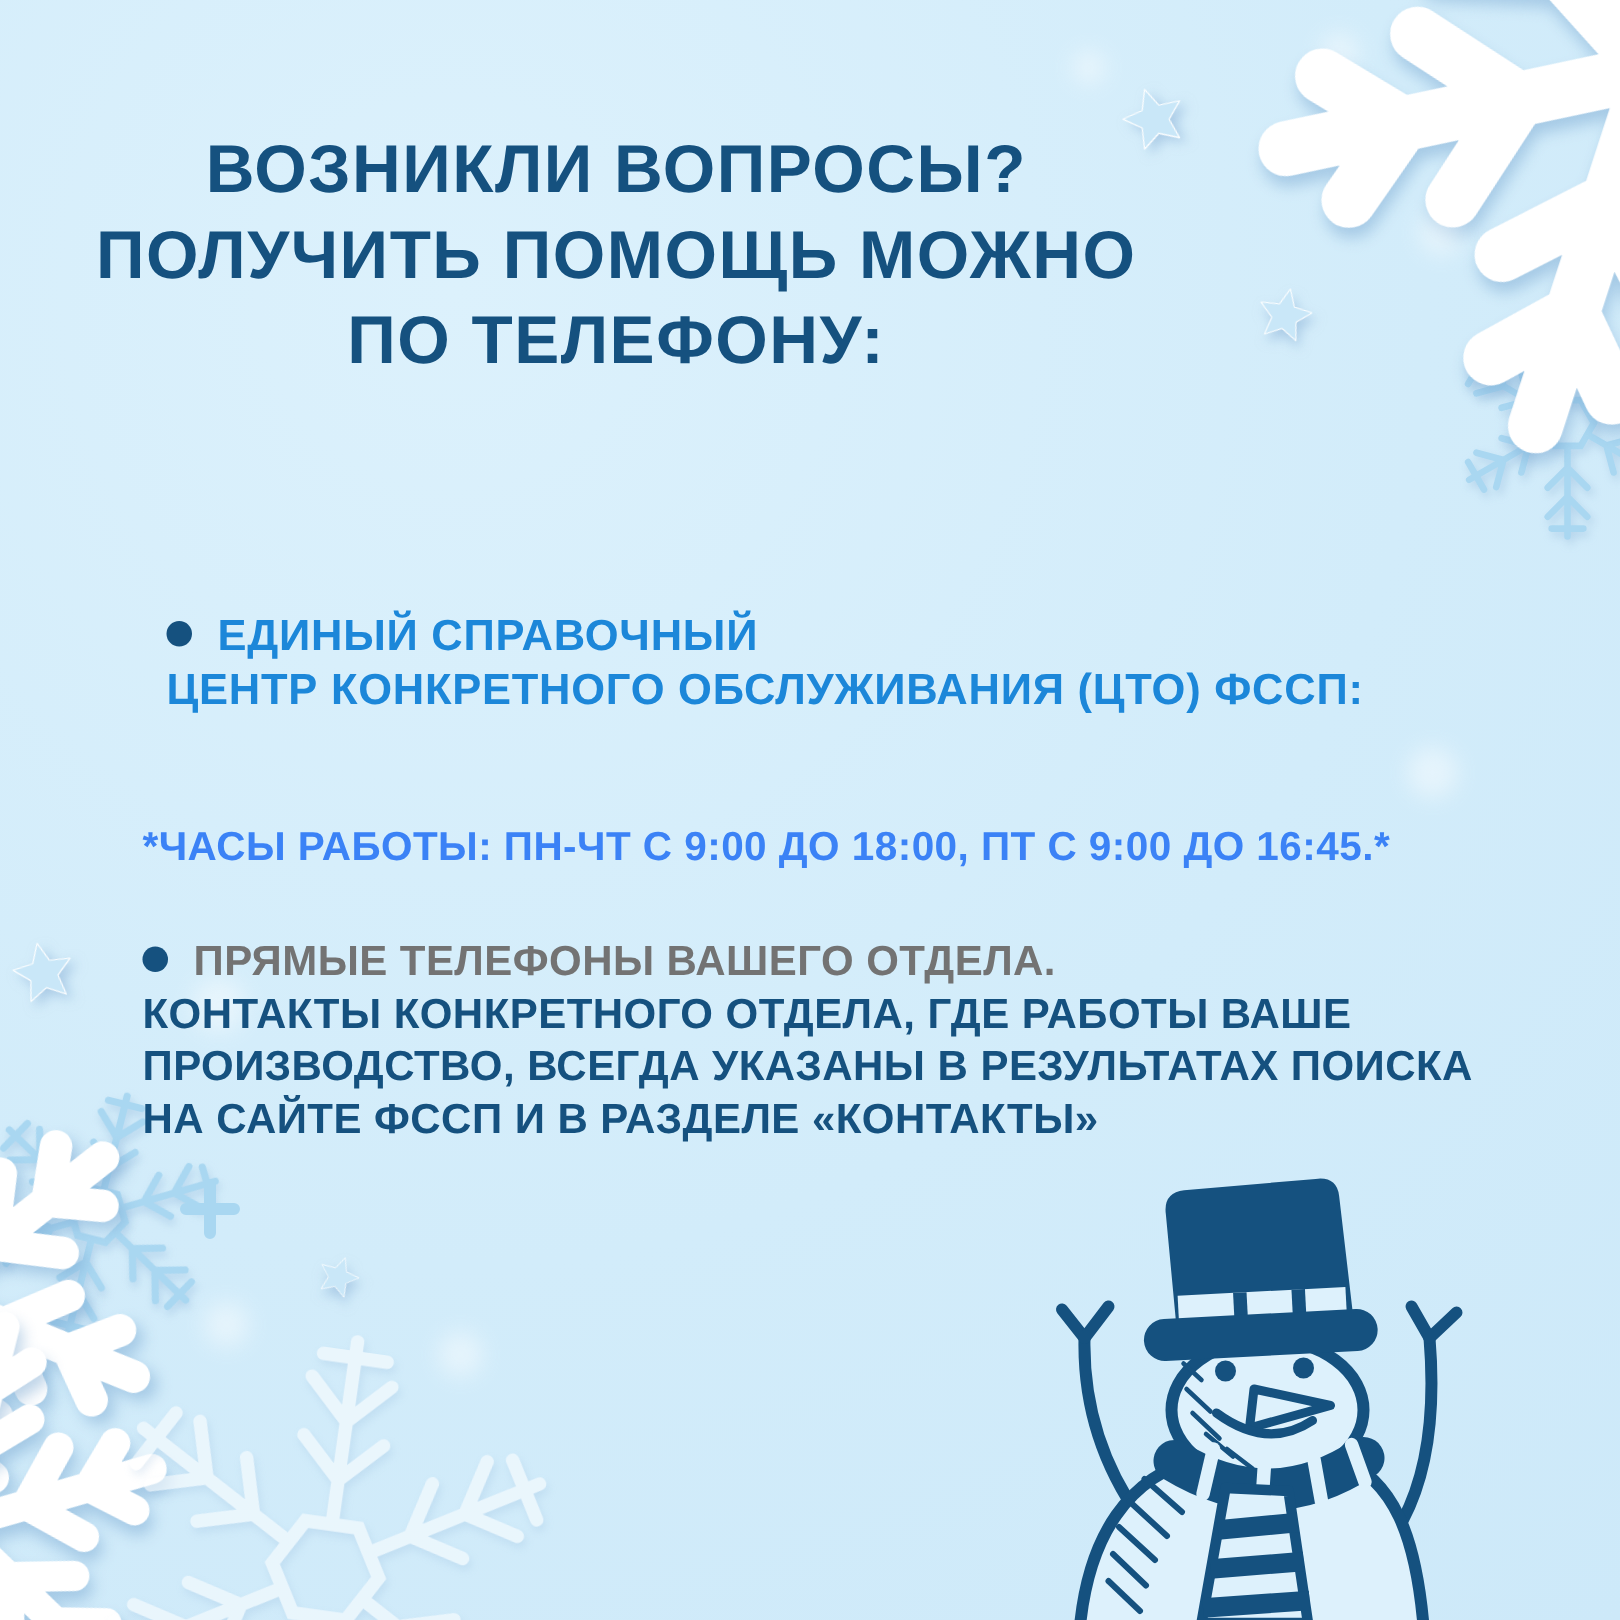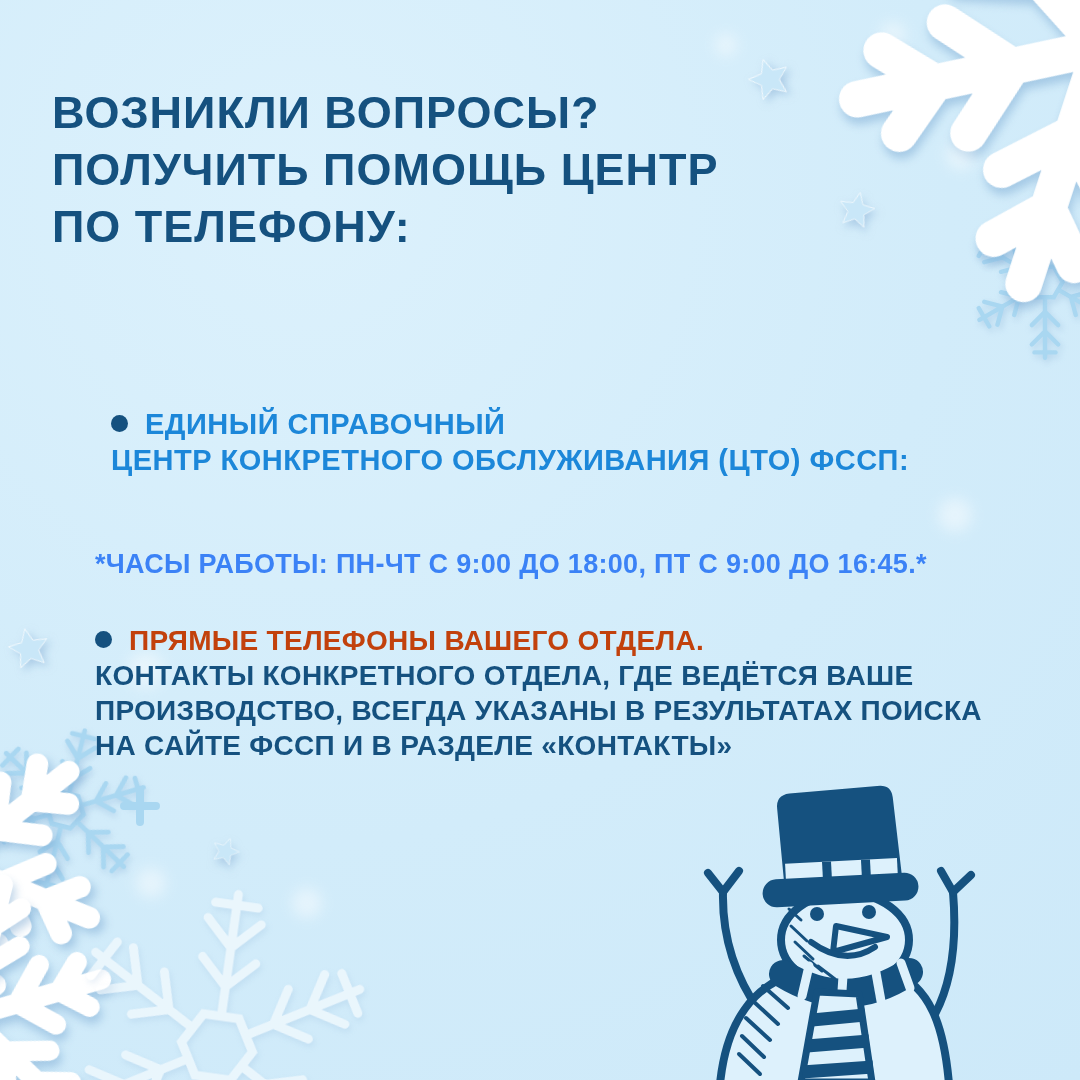--- a/index.html
+++ b/index.html
@@ -9,25 +9,25 @@
     font-family:"Liberation Sans", sans-serif;
   }
   .canvas{position:absolute;inset:0;}
   .deco{position:absolute;pointer-events:none;}
   .flakeW{color:#ffffff;filter:drop-shadow(4px 6px 5px rgba(110,160,205,.45));}
   .flakeF{color:#a9d7f1;filter:drop-shadow(2px 3px 3px rgba(130,170,210,.35));}
   .star{color:#c9e7f8;filter:drop-shadow(3px 4px 4px rgba(130,170,210,.5));}
   .plus{color:#a9d7f1;}
   .dot-soft{position:absolute;border-radius:50%;background:rgba(255,255,255,.8);filter:blur(7px);opacity:.55;}
   .txt{position:absolute;z-index:3;font-weight:700;white-space:nowrap;}
-  .title{left:52px;top:84px;font-size:45px;line-height:57px;letter-spacing:1px;color:#15517f;}
+  .title{left:64px;top:84px;font-size:45px;line-height:57px;letter-spacing:1px;color:#15517f;text-align:center;}
   .item1{left:111px;top:406px;font-size:29px;line-height:36px;letter-spacing:.5px;color:#1c87d9;}
   .note{left:95px;top:549px;font-size:27px;letter-spacing:.3px;color:#3b82f6;}
   .item2{left:95px;top:623px;font-size:28px;line-height:35px;letter-spacing:.3px;color:#15517f;}
-  .accent{color:#c2410c;margin-top:36px;}
+  .accent{color:#737373;margin-top:36px;}
   .bullet-dot{display:inline-block;width:17px;height:17px;border-radius:50%;background:#15517f;margin-right:17px;vertical-align:middle;transform:translateY(-3px);}
   .snowman{position:absolute;left:650px;top:780px;width:430px;height:300px;z-index:2;}
   .z1{z-index:1;}
 </style>
 </head>
 <body>
 
 <svg width="0" height="0" style="position:absolute">
   <defs>
     <symbol id="flakeB" viewBox="-100 -100 200 200">
@@ -100,38 +100,38 @@
   <div class="dot-soft z1" style="left:128px;top:652px;width:36px;height:36px;"></div>
   <div class="dot-soft z1" style="left:292px;top:888px;width:30px;height:30px;"></div>
   <div class="dot-soft z1" style="left:136px;top:868px;width:30px;height:30px;"></div>
   <div class="dot-soft z1" style="left:880px;top:22px;width:26px;height:26px;"></div>
   <div class="dot-soft z1" style="left:946px;top:140px;width:30px;height:30px;"></div>
   <div class="dot-soft z1" style="left:938px;top:498px;width:34px;height:34px;"></div>
   <div class="dot-soft z1" style="left:715px;top:34px;width:22px;height:22px;"></div>
 
   <div class="txt title">
     <div>ВОЗНИКЛИ ВОПРОСЫ?</div>
-    <div>ПОЛУЧИТЬ ПОМОЩЬ ЦЕНТР</div>
+    <div>ПОЛУЧИТЬ ПОМОЩЬ МОЖНО</div>
     <div>ПО ТЕЛЕФОНУ:</div>
   </div>
 
   <div class="txt item1">
     <div>
       <span class="bullet-dot"></span><span>ЕДИНЫЙ СПРАВОЧНЫЙ</span>
     </div>
     <div>ЦЕНТР КОНКРЕТНОГО ОБСЛУЖИВАНИЯ (ЦТО) ФССП:</div>
   </div>
 
   <div class="txt note">*ЧАСЫ РАБОТЫ: ПН-ЧТ С 9:00 ДО 18:00, ПТ С 9:00 ДО 16:45.*</div>
 
   <div class="txt item2">
     <div>
       <span class="bullet-dot"></span><span class="accent">ПРЯМЫЕ ТЕЛЕФОНЫ ВАШЕГО ОТДЕЛА.</span>
     </div>
-    <div>КОНТАКТЫ КОНКРЕТНОГО ОТДЕЛА, ГДЕ ВЕДЁТСЯ ВАШЕ</div>
+    <div>КОНТАКТЫ КОНКРЕТНОГО ОТДЕЛА, ГДЕ РАБОТЫ ВАШЕ</div>
     <div>ПРОИЗВОДСТВО, ВСЕГДА УКАЗАНЫ В РЕЗУЛЬТАТАХ ПОИСКА</div>
     <div>НА САЙТЕ ФССП И В РАЗДЕЛЕ «КОНТАКТЫ»</div>
   </div>
 
   <svg class="snowman" viewBox="0 0 430 300">
 
     <g fill="none" stroke="#15517f" stroke-width="8" stroke-linecap="round">
       <path d="M110,232 C86,198 72,158 73,112"></path>
       <path d="M73,112 L58,93"></path>
       <path d="M73,112 L89,91"></path>

